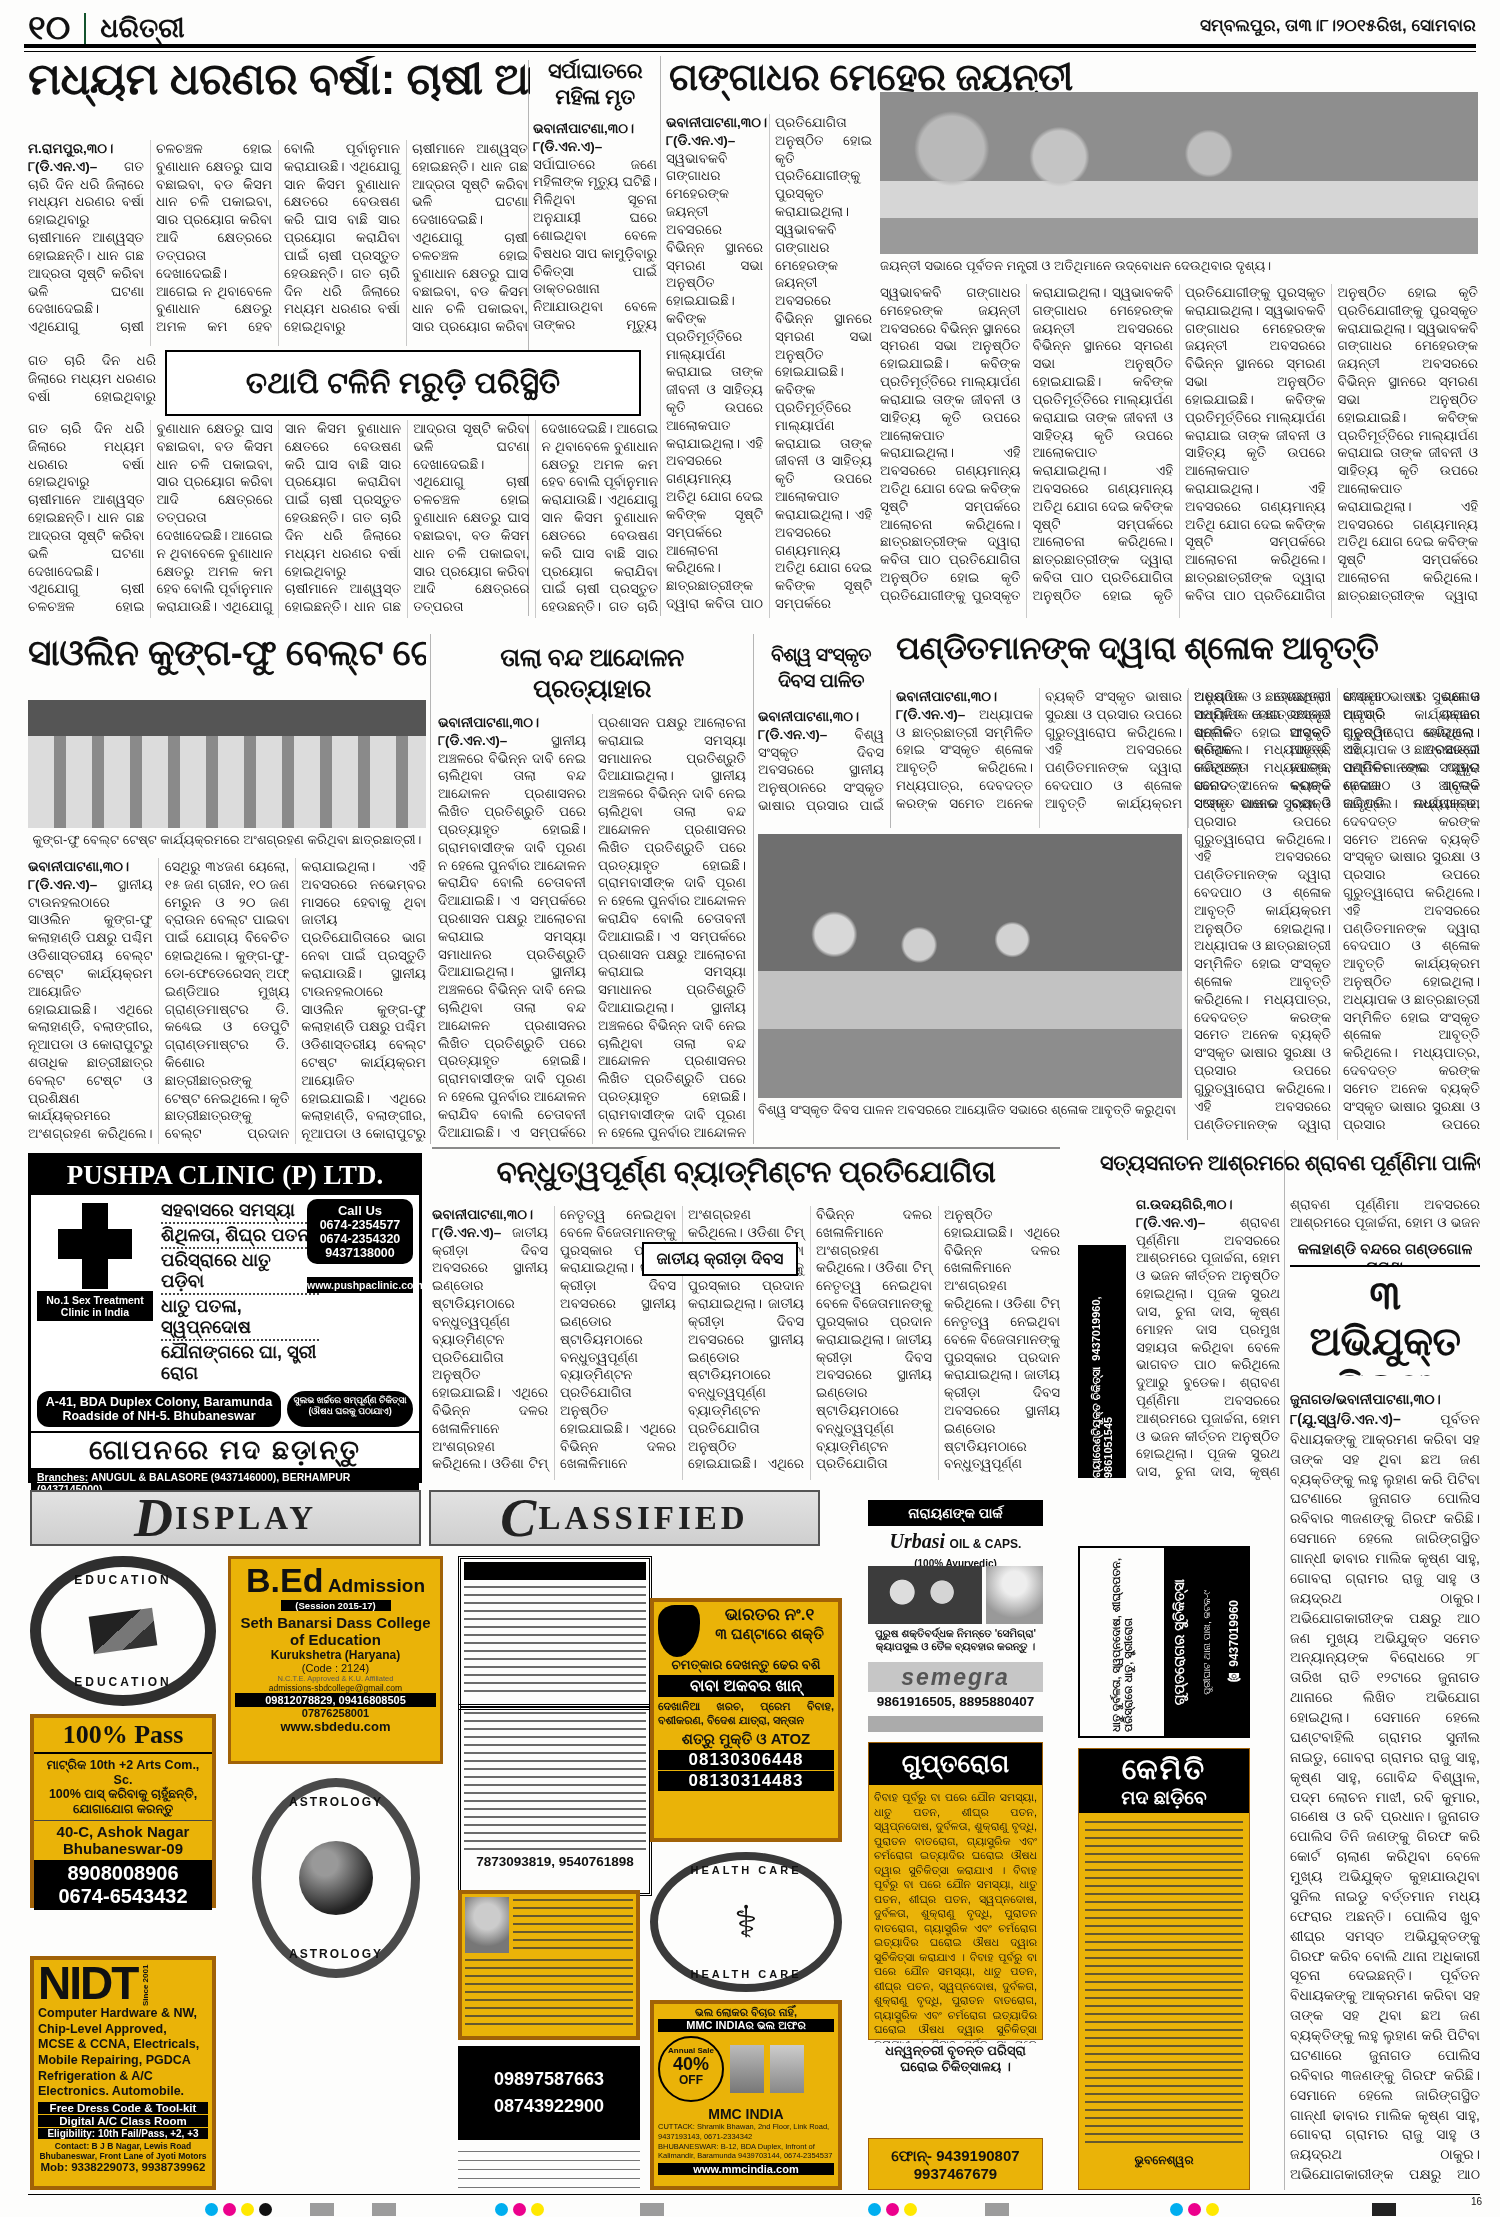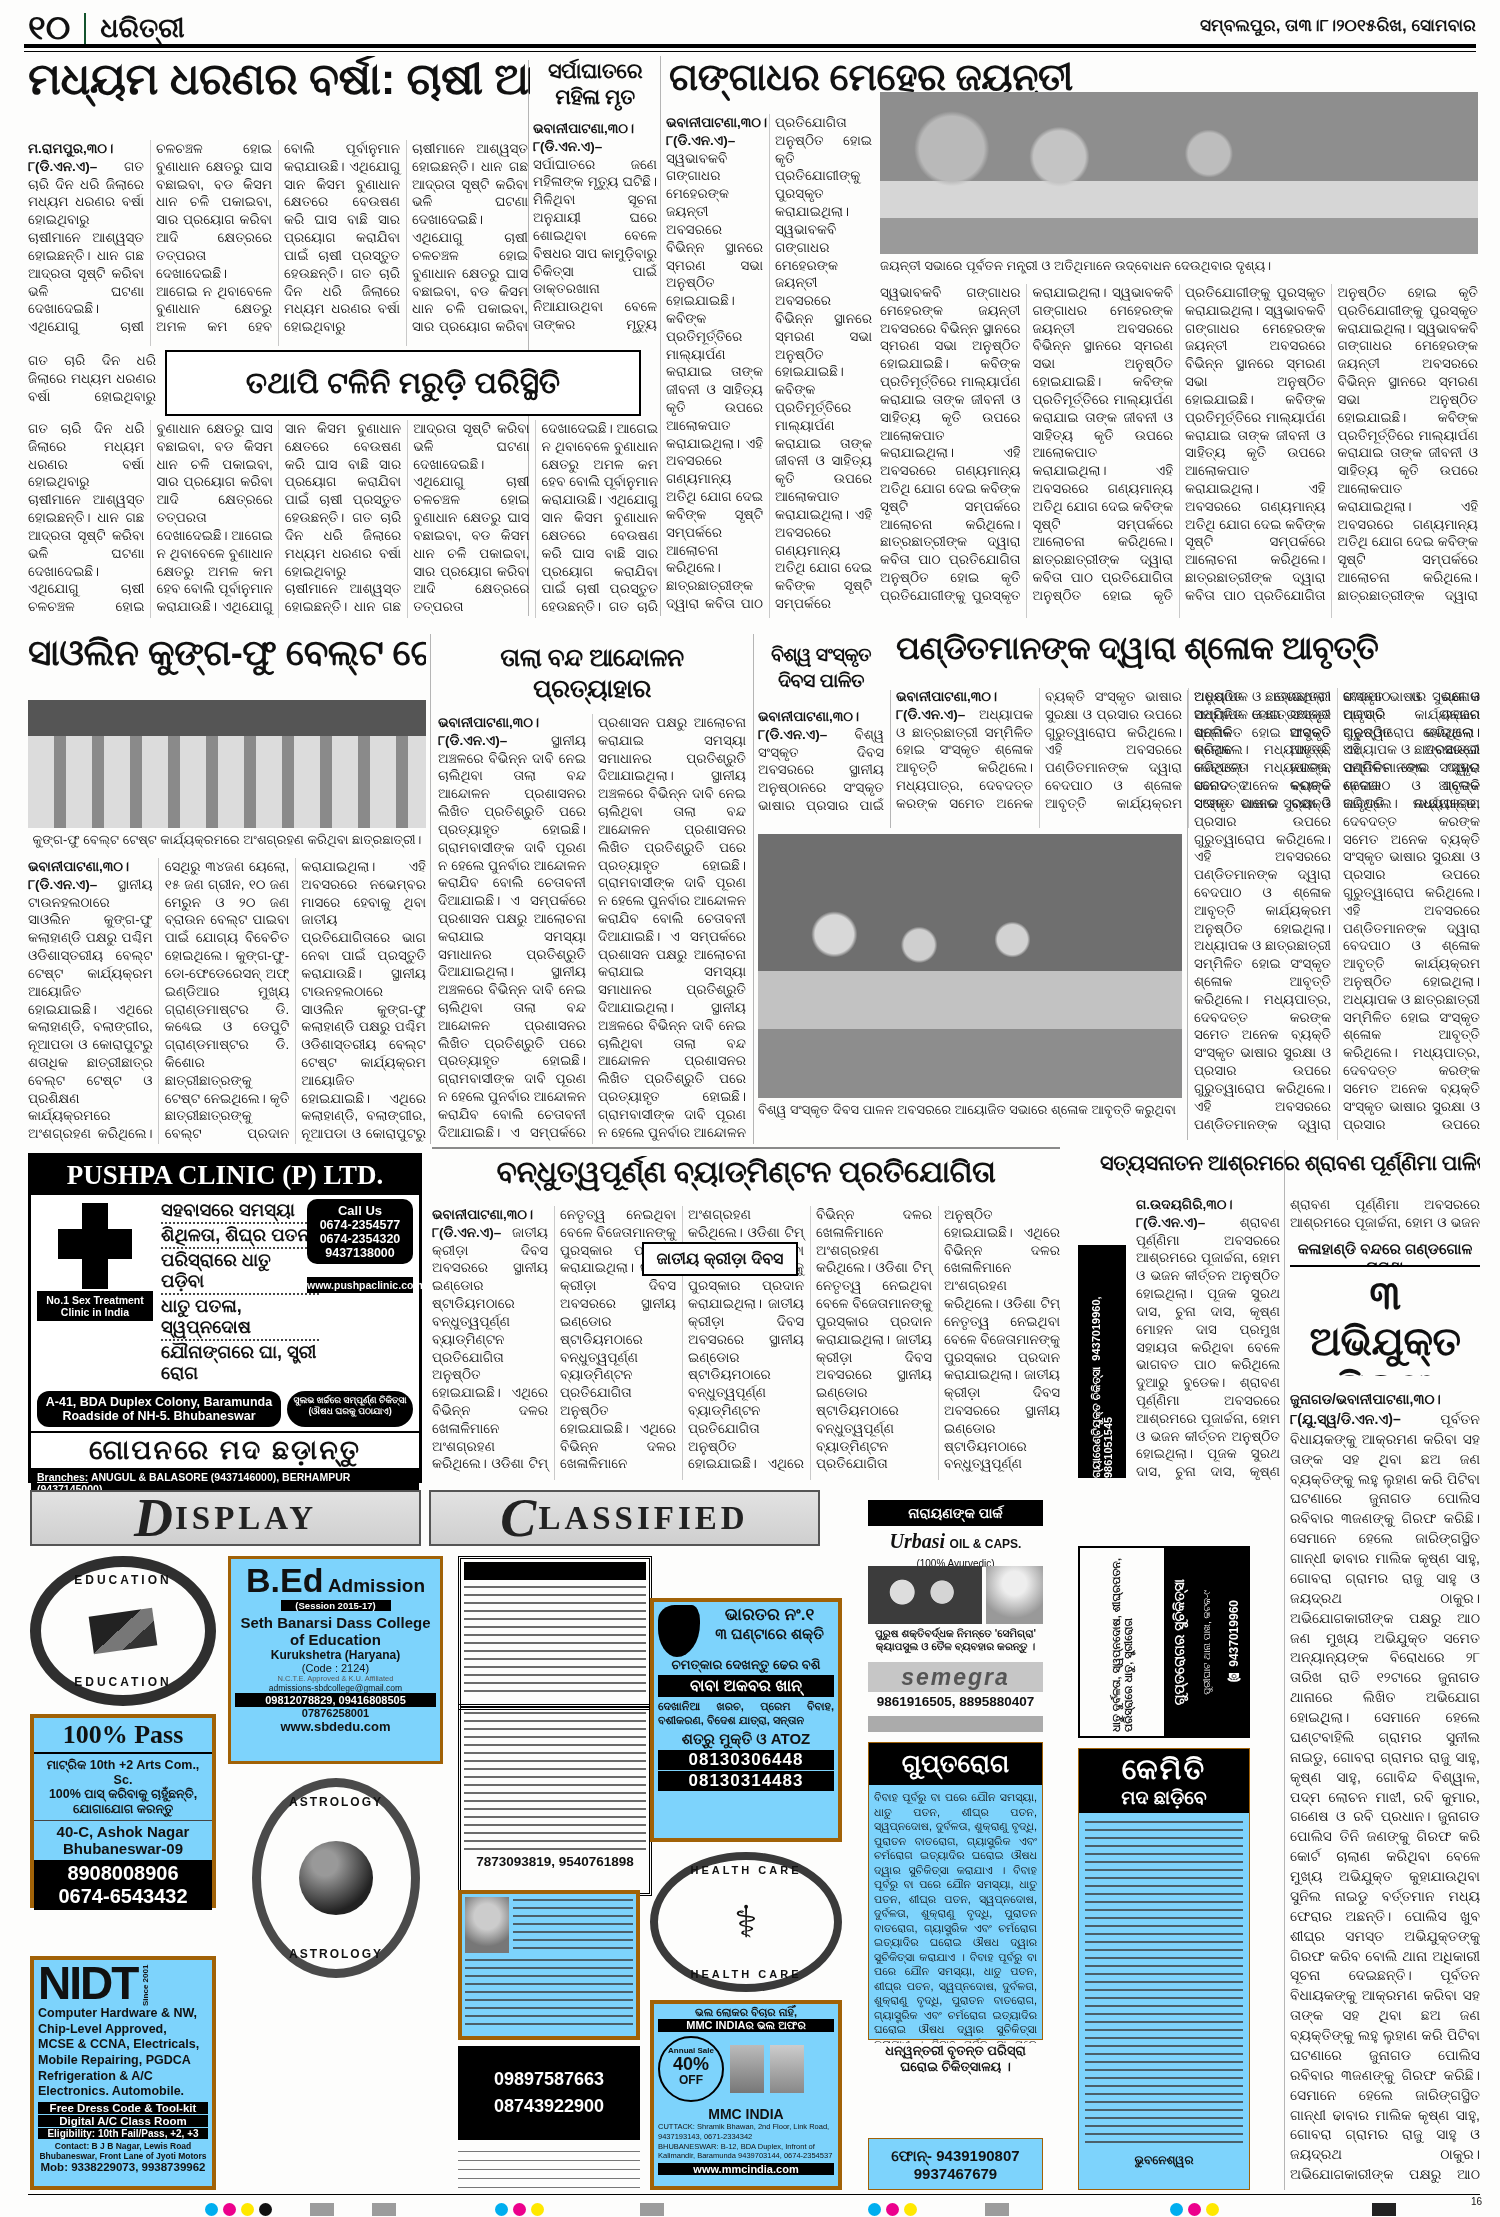--- a/index.html
+++ b/index.html
@@ -24,21 +24,21 @@
   .caption{font-size:13px;overflow:hidden;}
   .kicker{font-weight:bold;text-align:center;border-bottom:2px solid #000;padding-bottom:3px;overflow:hidden;}
   .photo{overflow:hidden;}
   .vline{position:absolute;width:1px;background:#b5b5b5;}
   
   .pseudo{background-image:repeating-linear-gradient(to bottom,transparent 0 2px,#3a3a3a 2px 4px,transparent 4px 8px);opacity:.75;}
   .pseudo-lt{background-image:repeating-linear-gradient(to bottom,transparent 0 3px,#777 3px 4px,transparent 4px 9px);}
   
   .inv{background:#000;color:#fff;}
   .ctr{text-align:center;}
-  .adborder{border:4px solid #a16207;background:#7dd3fc;box-sizing:border-box;}
+  .adborder{border:4px solid #a16207;background:#eab308;box-sizing:border-box;}
   .oval{border-radius:50%;box-sizing:border-box;display:flex;flex-direction:column;
         align-items:center;justify-content:space-between;}
   .ovalword{font-size:12px;font-weight:bold;letter-spacing:3px;}
   
   .pp{border:3px solid #000;background:#fff;box-sizing:border-box;}
   .pp-head{background:#000;color:#fff;font-weight:bold;font-size:27px;text-align:center;
            padding:4px 0;font-family:"Liberation Serif","DejaVu Serif",serif;}
   .pp-line{font-weight:bold;font-size:18px;border-bottom:2px dotted #444;padding:1px 0;}
   .pp-call{background:#000;color:#fff;border-radius:10px;text-align:center;font-weight:bold;}
   .pp-bar{background:#000;color:#fff;border-radius:12px;font-weight:bold;text-align:center;}
@@ -350,21 +350,21 @@
     <div class="ctr" style="font-size:14px;font-weight:bold;">MMC INDIA</div>
     <div style="font-size:7.5px;line-height:1.3;">CUTTACK: Shramik Bhawan, 2nd Floor, Link Road, 9437193143, 0671-2334342</div>
     <div style="font-size:7.5px;line-height:1.3;">BHUBANESWAR: B-12, BDA Duplex, Infront of Kalimandir, Baramunda 9439703144, 0674-2354537</div>
     <div class="inv ctr" style="font-size:11px;font-weight:bold;margin-top:2px;">www.mmcindia.com</div>
   </div>
 
   <div class="abs inv ctr" style="left:868px;top:1500px;width:175px;height:26px;font-size:14px;font-weight:bold;line-height:26px;">ନାରାୟଣଙ୍କ ପାର୍କ</div>
   <div class="abs ctr" style="left:868px;top:1530px;width:175px;height:34px;">
     <span class="serif" style="font-size:20px;font-weight:bold;font-style:italic;">Urbasi</span>
     <span style="font-size:12px;font-weight:bold;">OIL &amp; CAPS.</span><br>
-    <span style="font-size:10px;font-weight:normal;">(100% Ayurvedic)</span>
+    <span style="font-size:10px;font-weight:bold;">(100% Ayurvedic)</span>
   </div>
   <div class="abs" style="left:868px;top:1566px;width:175px;height:58px;display:flex;gap:4px;">
     <div style="flex:2;background:radial-gradient(circle at 30% 45%,#ddd 0 14%,transparent 15%),radial-gradient(circle at 65% 45%,#d5d5d5 0 14%,transparent 15%),#3c3c3c;"></div>
     <div style="flex:1;background:radial-gradient(circle at 50% 30%,#eee 0 24%,#999 70%);"></div>
   </div>
   <div class="abs ctr" style="left:868px;top:1627px;width:175px;height:34px;font-size:10.5px;font-weight:bold;">ପୁରୁଷ ଶକ୍ତିବର୍ଦ୍ଧକ ନିମନ୍ତେ 'ସେମିଗ୍ରା' କ୍ୟାପସୁଲ ଓ ତୈଳ ବ୍ୟବହାର କରନ୍ତୁ ।</div>
   <div class="abs ctr" style="left:868px;top:1662px;width:175px;height:30px;background:#c6c6c6;color:#555;font-size:23px;font-weight:bold;font-style:italic;letter-spacing:2px;line-height:30px;">semegra</div>
   <div class="abs ctr" style="left:868px;top:1694px;width:175px;font-size:13.5px;font-weight:bold;">9861916505, 8895880407</div>
   <div class="abs" style="left:868px;top:1716px;width:175px;height:16px;background:#ababab;"></div>
 

